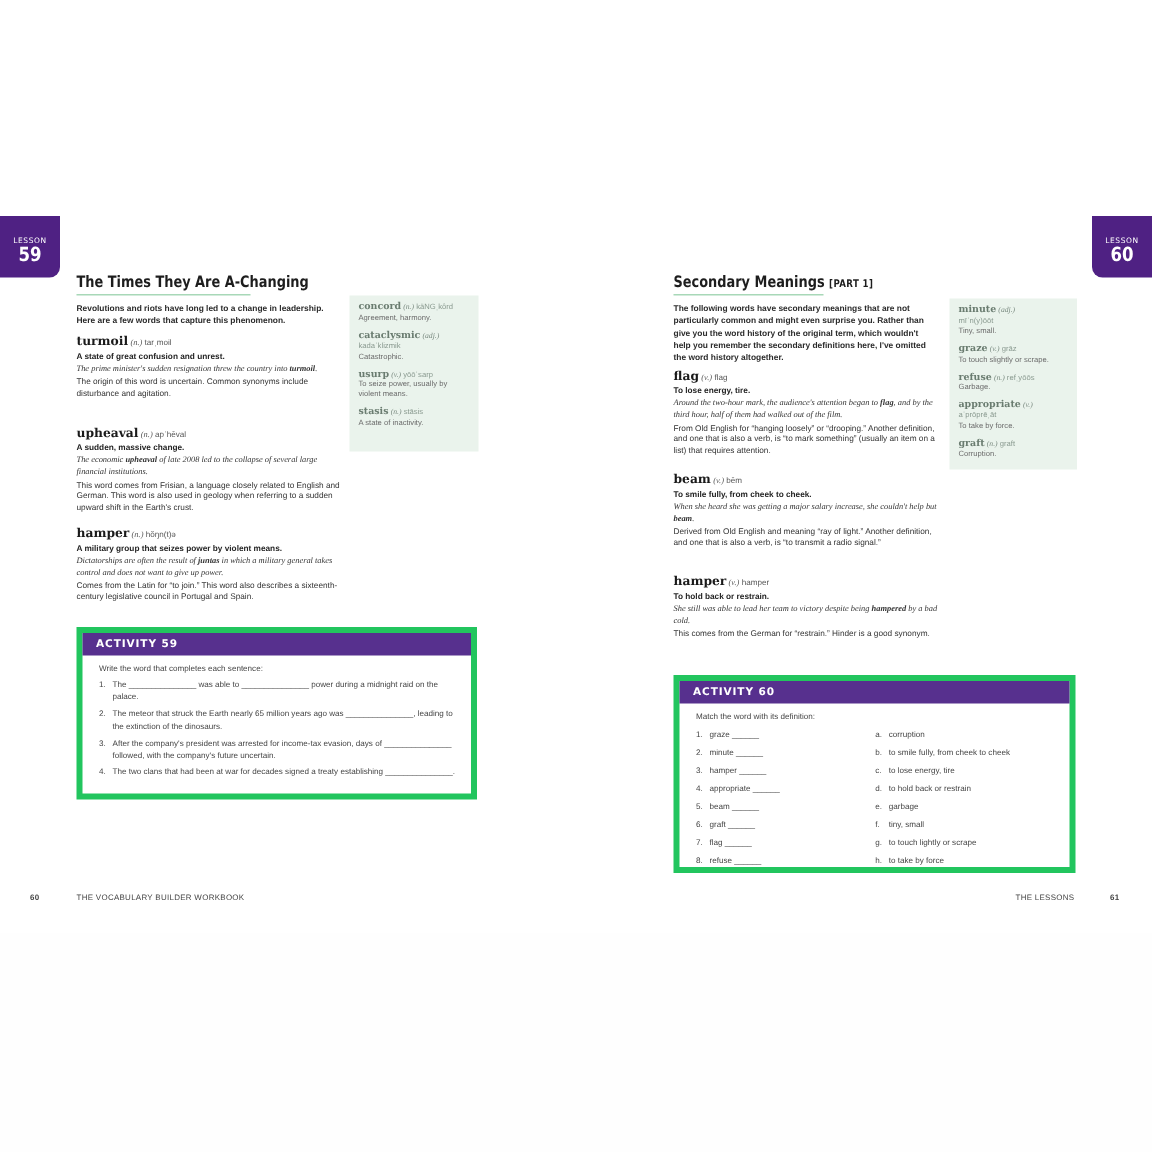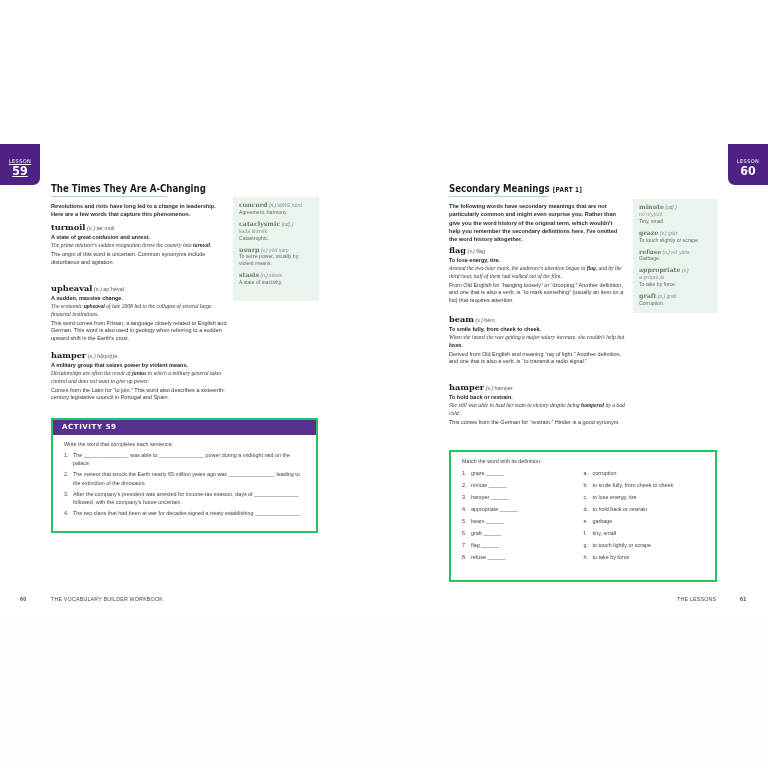--- a/index.html
+++ b/index.html
@@ -3,21 +3,21 @@
 <meta charset="utf-8">
 <style>
   * { box-sizing: border-box; margin: 0; padding: 0; }
   html, body { width: 768px; height: 768px; background: #ffffff; overflow: hidden; }
   body { position: relative; font-family: "Liberation Sans", sans-serif; color: #2a2a2a; }
 
   .spread { position: absolute; left: 0; top: 0; width: 768px; height: 622px; background: #ffffff; }
   .spread-bottom { position: absolute; left: 0; top: 622px; width: 768px; height: 146px; background: #fefefe; }
 
   .badge { position: absolute; width: 40px; height: 41px; background: #4f2183; color: #fff; text-align: center; }
-  .badge.left { left: 0; top: 144px; border-bottom-right-radius: 7px; text-decoration: underline; }
+  .badge.left { left: 0; top: 144px; border-bottom-right-radius: 7px; }
   .badge.right { left: 728px; top: 144px; border-bottom-left-radius: 7px; }
   .badge .lbl { display: block; font-size: 5px; letter-spacing: 0.4px; margin-top: 14px; line-height: 6px; font-family: "DejaVu Sans", sans-serif; }
   .badge .num { display: block; font-size: 13px; line-height: 14px; font-weight: bold; font-family: "DejaVu Sans", sans-serif; transform: scaleX(0.85); }
 
   .title { position: absolute; font-family: "DejaVu Sans", sans-serif; font-weight: bold; font-size: 10.5px; color: #1d1d1d; transform: scaleX(0.82); transform-origin: left center; white-space: nowrap; }
   .title .part { font-size: 7px; letter-spacing: 0.3px; }
   .title-rule { position: absolute; height: 1px; background: #a8d8b8; }
 
   .intro { position: absolute; font-size: 5.6px; line-height: 8.3px; font-weight: bold; color: #2b2b2b; }
 
@@ -30,21 +30,21 @@
   .entry .ex b { font-style: italic; }
   .entry .note { display: block; margin-top: 1px; }
 
   .sidebox { position: absolute; background: #eaf3ec; padding: 5px 6px; font-size: 5.1px; line-height: 6.9px; color: #666; }
   .sidebox .sw { margin-bottom: 5px; }
   .sidebox .w { font-family: "DejaVu Serif", serif; font-weight: bold; font-size: 6.3px; color: #6a7c70; }
   .sidebox .p { font-family: "Liberation Serif", serif; font-style: italic; color: #7a8a80; }
   .sidebox .pr { color: #8a9a90; }
   .sidebox .d { display: block; color: #6c6c6c; }
 
-  .activity { position: absolute; border: 2px solid #22c55e; background: #fff; }
+  .activity { position: absolute; border: 4px solid #22c55e; background: #fff; }
   .activity .head { background: #57308e; color: #fff; font-weight: bold; font-size: 7px; letter-spacing: 0.6px; height: 15px; line-height: 15px; padding-left: 9px; font-family: "DejaVu Sans", sans-serif; }
   .activity .instr { font-size: 5.4px; color: #444; margin: 6px 0 0 11px; }
   .activity .q { font-size: 5.4px; color: #444; line-height: 9.4px; }
   .a59 .list { margin: 4px 10px 0 11px; }
   .a59 .row { display: flex; margin-bottom: 3px; line-height: 8.2px; }
   .a59 .row .n { width: 9px; flex: none; }
   .a60 .cols { display: flex; margin: 3px 10px 0 11px; }
   .a60 .col { width: 135px; }
   .a60 .row { display: flex; height: 12px; line-height: 12px; }
   .a60 .row .n { width: 9px; flex: none; }
@@ -196,20 +196,21 @@
     <span class="w">appropriate</span> <span class="p">(v.)</span><br><span class="pr">aˈprōprēˌāt</span>
     <span class="d">To take by force.</span>
   </div>
   <div class="sw">
     <span class="w">graft</span> <span class="p">(n.)</span> <span class="pr">graft</span>
     <span class="d">Corruption.</span>
   </div>
 </div>
 
 <div class="activity a60" style="left:449px; top:450px; width:268px; height:132px;">
+  <div class="head">ACTIVITY 60</div>
   <div class="instr">Match the word with its definition:</div>
   <div class="cols">
     <div class="col">
       <div class="row q">
           <span class="n">1.</span>
           <span>graze ______</span>
         </div>
       <div class="row q">
           <span class="n">2.</span>
           <span>minute ______</span>

